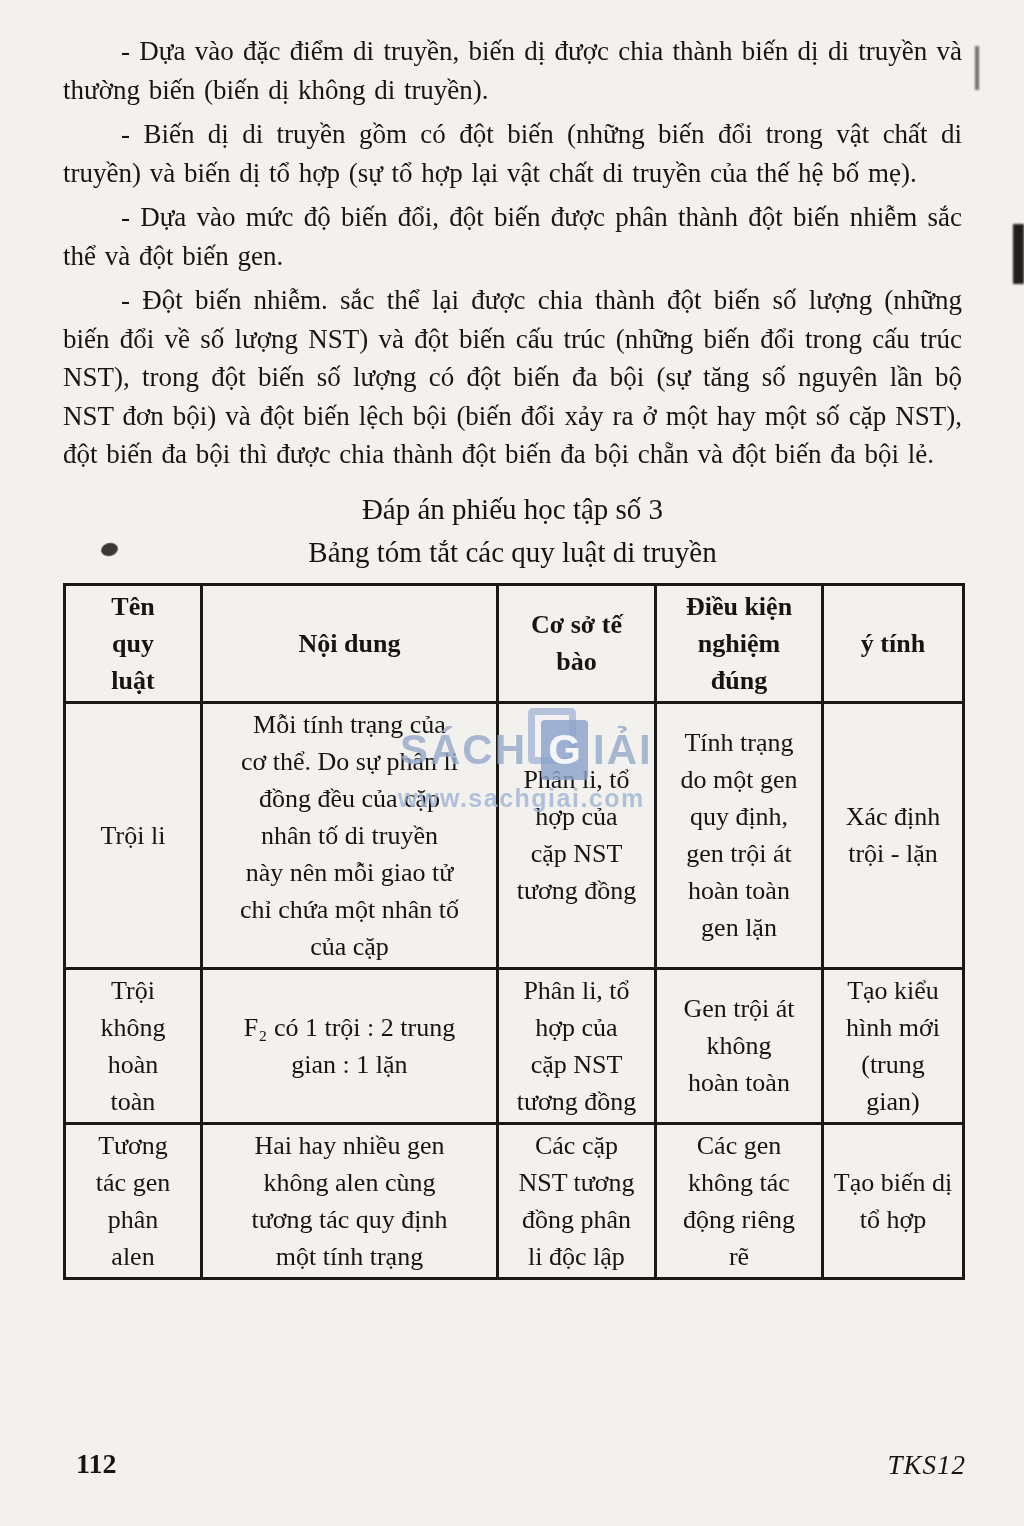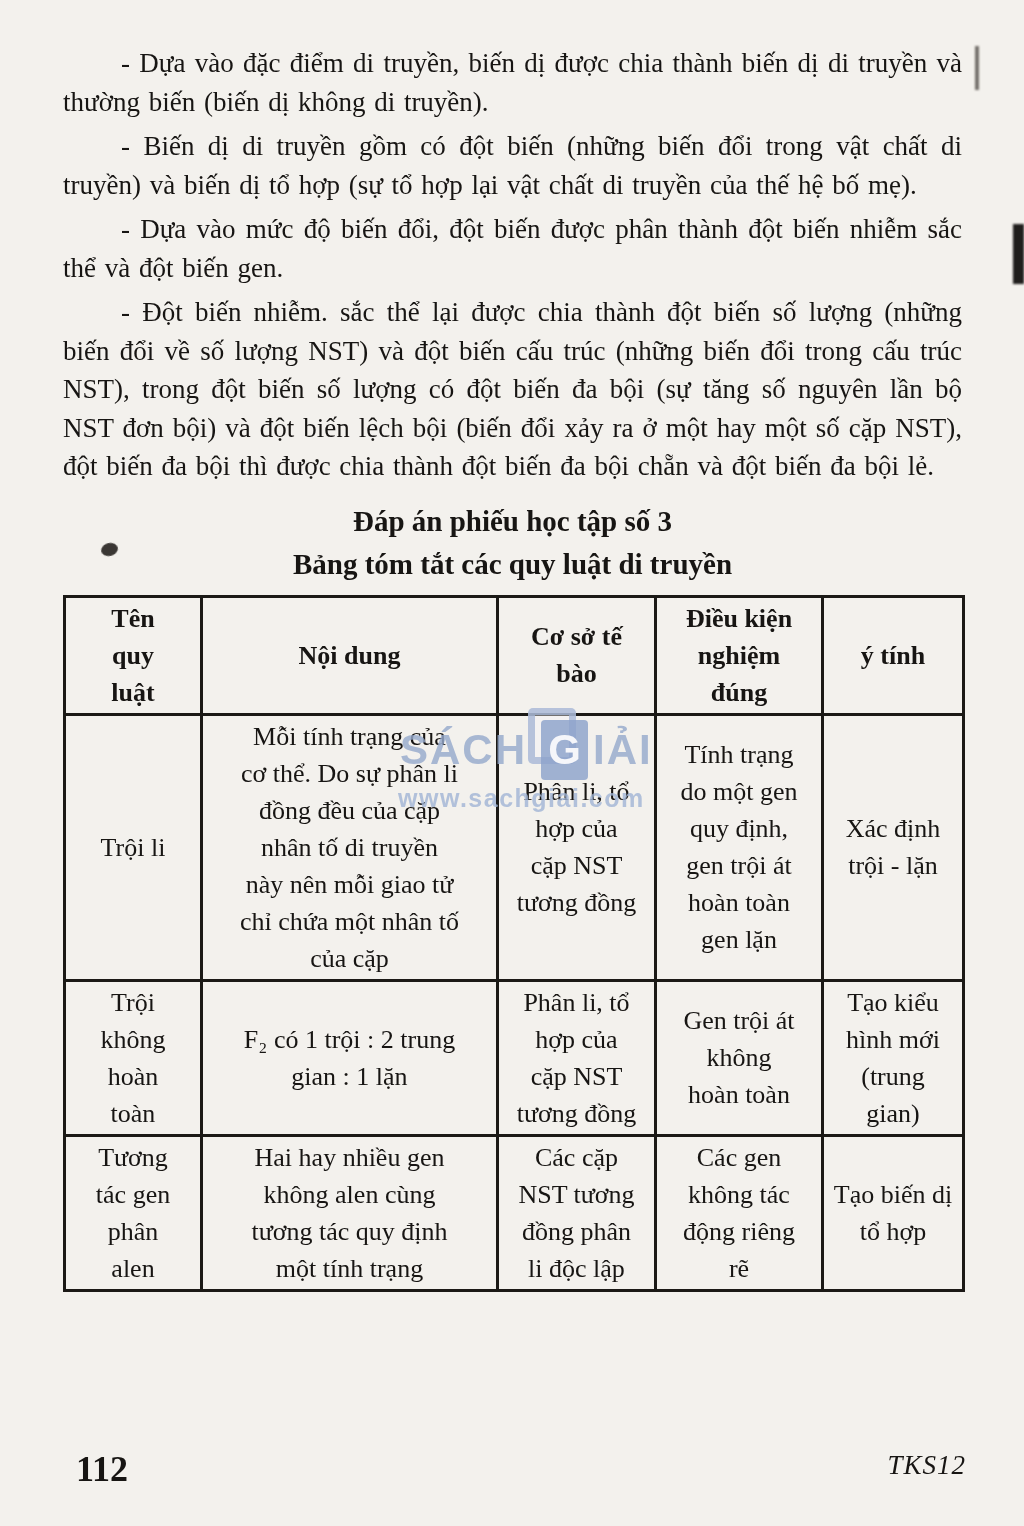--- a/index.html
+++ b/index.html
@@ -5,33 +5,33 @@
   html,body { margin:0; padding:0; }
   body {
     width:1024px; height:1526px;
     background:#f3f1ed;
     font-family:"Liberation Serif","DejaVu Serif",serif;
     color:#171513;
     position:relative;
     overflow:hidden;
   }
   .page { position:absolute; left:0; top:0; width:1024px; height:1526px; }
-  .content { position:absolute; left:63px; top:44px; width:899px; }
+  .content { position:absolute; left:63px; top:32px; width:899px; }
   .para {
     font-size:27px;
     line-height:38.5px;
     text-align:justify;
     text-indent:58px;
     margin:0 0 6px 0;
     word-spacing:2px;
   }
   .heading-block { margin-top:14px; text-align:center; }
   .heading-line {
     font-size:29px;
-    font-weight:bold;
+    font-weight:normal;
     line-height:43px;
   }
   table.law-table {
     margin-top:9px;
     border-collapse:collapse;
     table-layout:fixed;
     width:899px;
   }
   .law-table th, .law-table td {
     border:3px solid #1b1916;
@@ -76,21 +76,21 @@
   .wm-url {
     position:absolute; left:-2px; top:70px;
     font-size:25px; font-weight:bold;
     color:rgba(160,180,213,0.8);
     letter-spacing:1.5px;
   }
 
   
   .page-number {
     position:absolute; left:76px; top:1448px;
-    font-size:36px; font-weight:bold;
+    font-size:28px; font-weight:bold;
   }
   .book-code {
     position:absolute; right:58px; top:1450px;
     font-size:27px; font-weight:normal; font-style:italic;
     letter-spacing:1px;
   }
 
   
   .ink-dot {
     position:absolute; left:101px; top:543px;

